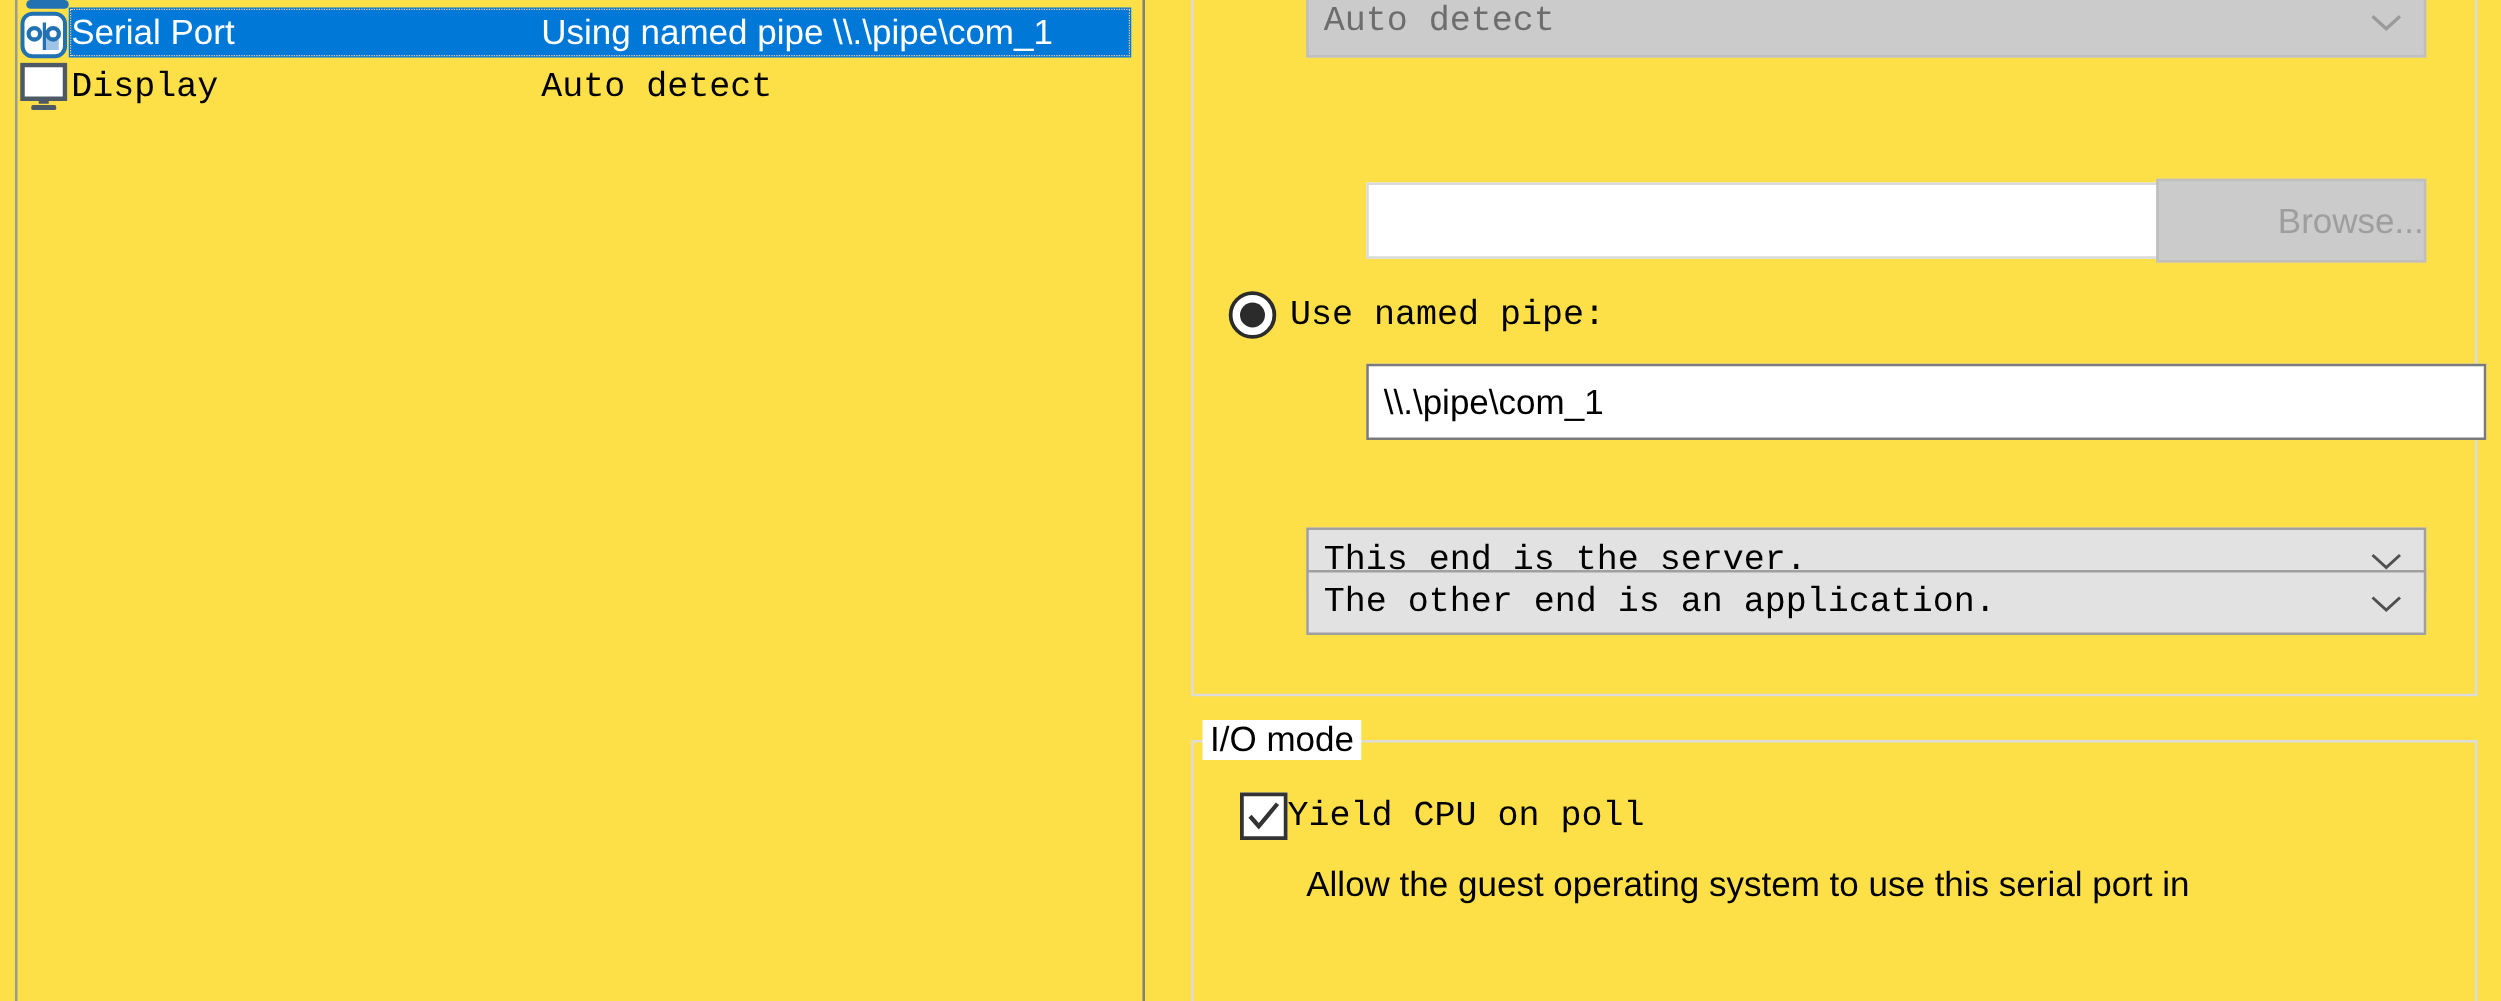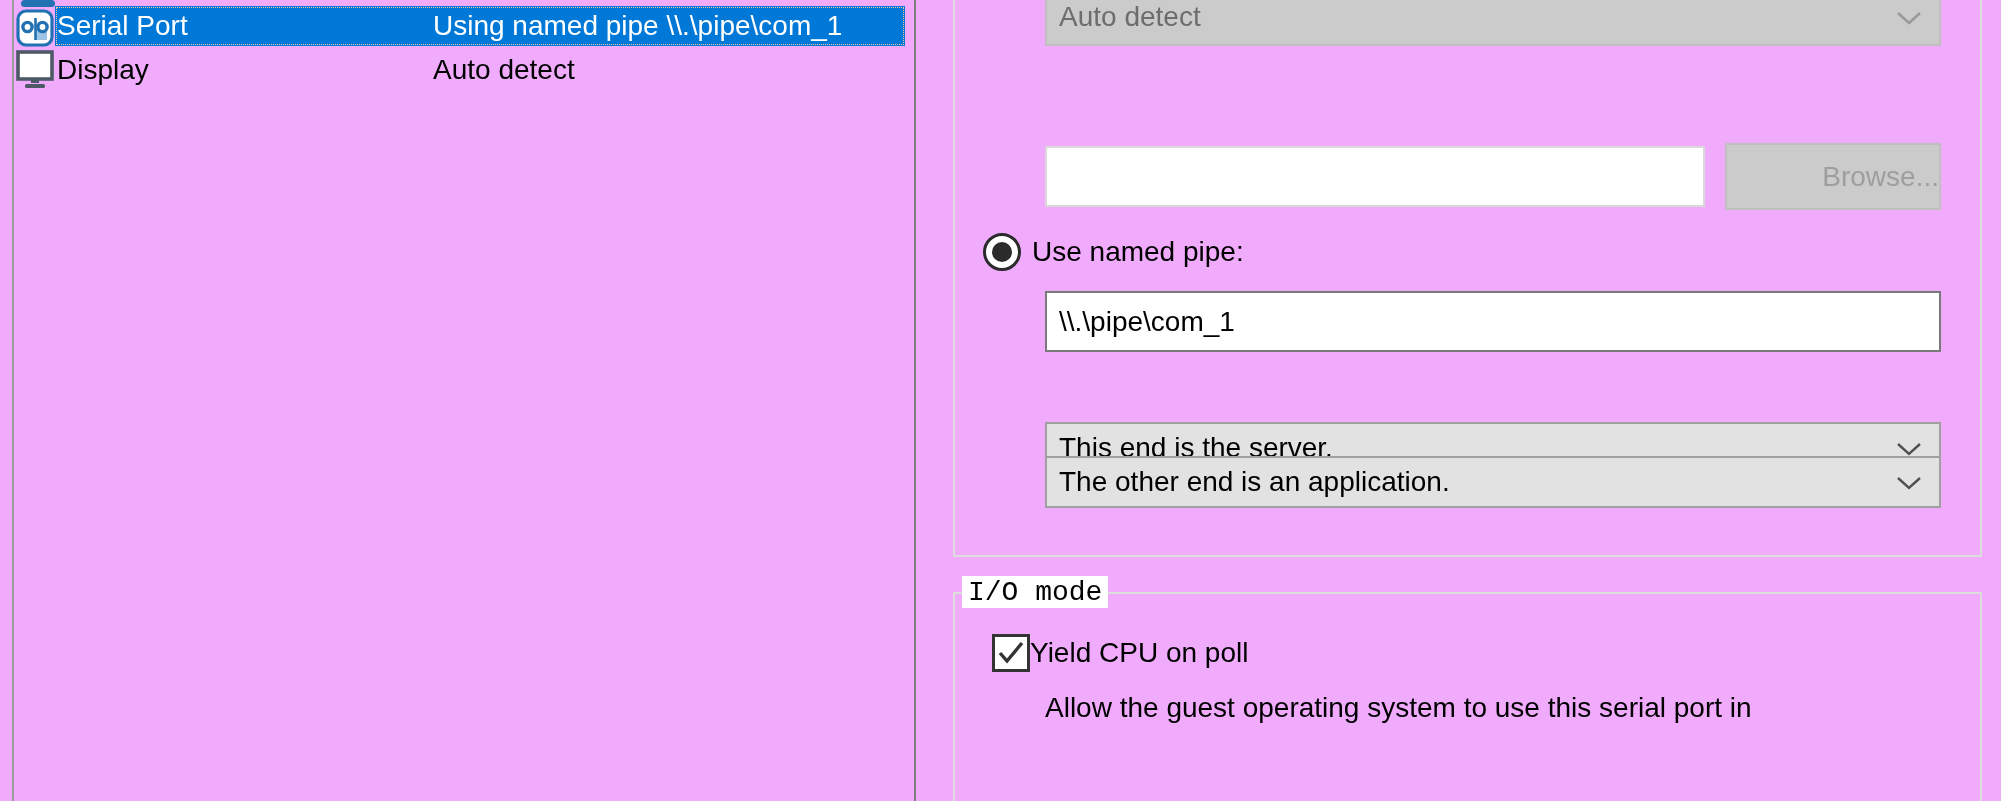--- a/index.html
+++ b/index.html
@@ -1,17 +1,17 @@
 <!DOCTYPE html>
 <html><head>
 <meta charset="utf-8">
 <style>
   html,body{margin:0;padding:0;background:#ffffff;}
   .screen{
-    position:relative;width:2001px;height:801px;overflow:hidden;background:#f0abfc;
+    position:relative;width:2001px;height:801px;overflow:hidden;background:#fde047;
     font-family:"Liberation Sans", sans-serif;font-size:28px;color:#000;
   }
   .abs{position:absolute;}
   
   .list-left-border{left:12px;top:0;height:801px;width:0;border-left:2px solid #9a9a9a;}
   .list-right-border{left:914px;top:0;height:801px;width:0;border-left:2px solid #7f7f7f;}
   .trunc-icon{left:21px;top:-9px;width:34px;height:23px;}
   .trunc-bar{position:absolute;left:0;width:34px;height:7px;border-radius:4px;}
   .trunc-bar.blue{top:9px;background:#2271b3;}
   .dev-icon{width:38px;height:40px;display:block;}
@@ -23,52 +23,52 @@
   .col-name{left:2px;}
   .col-summary{left:378px;}
   .row2-name{left:57px;top:52px;height:36px;display:flex;align-items:center;}
   .row2-summary{left:433px;top:52px;height:36px;display:flex;align-items:center;}
   
   .group{border:2px solid #dcdcdc;background:transparent;}
   .group-connection{left:953px;top:-16px;width:1025px;height:569px;}
   .group-io{left:953px;top:592px;width:1025px;height:230px;}
   .group-io-label{
     left:962px;top:576px;background:#ffffff;padding:0 6px;height:32px;
-    display:flex;align-items:center;font-family:Liberation Mono, monospace;
+    display:flex;align-items:center;
   }
   
   .combo{display:flex;align-items:center;border:2px solid #a0a0a0;background:#e2e2e2;
          padding-left:12px;box-sizing:border-box;}
   .combo .chev{position:absolute;right:16px;top:50%;transform:translateY(-50%);}
   .combo-disabled{background:#cbcbcb;border-color:#bfbfbf;color:#6d6d6d;}
   .combo-autodetect{left:1045px;top:-12px;width:896px;height:58px;}
   .combo-server{left:1045px;top:374px;width:896px;height:52px;margin-top:48px;}
   .combo-otherend{left:1045px;top:456px;width:896px;height:52px;}
   .textfield{background:#fff;box-sizing:border-box;display:flex;align-items:center;
-             padding-left:12px;white-space:pre;}
+             padding-left:12px;white-space:pre;margin-left:48px;}
   .field-output{left:1045px;top:146px;width:660px;height:61px;border:2px solid #d9d9d9;}
   .field-pipe{left:1045px;top:291px;width:896px;height:61px;border:2px solid #7a7a7a;}
   .btn{display:flex;align-items:center;justify-content:flex-end;box-sizing:border-box;}
   .btn-browse{left:1725px;top:143px;width:216px;height:67px;background:#cbcbcb;
               border:2px solid #bfbfbf;color:#9e9e9e;}
   
   .radio-row{display:flex;align-items:center;gap:11px;height:40px;}
   .radio-output{left:983px;top:79px;}
   .radio-pipe{left:983px;top:232px;}
   .radio{width:38px;height:38px;border-radius:50%;border:3px solid #2b2b2b;
          box-sizing:border-box;background:#fff;position:relative;flex:0 0 auto;}
   .radio.selected::after{content:"";position:absolute;left:50%;top:50%;
          width:20px;height:20px;border-radius:50%;background:#2b2b2b;
          transform:translate(-50%,-50%);}
   .check-row{left:992px;top:633px;display:flex;align-items:center;height:40px;text-align:right;}
   .checkbox{width:38px;height:38px;border:3px solid #333;box-sizing:border-box;
             background:#fff;display:flex;align-items:center;justify-content:center;flex:0 0 auto;}
   .desc1{left:1045px;top:692px;white-space:nowrap;}
   .desc2{left:1045px;top:730px;white-space:nowrap;}
-  .lbl{white-space:nowrap;}
+  .lbl{white-space:nowrap;font-family:Liberation Mono, monospace;}
 </style>
 </head>
 <body>
 
 <div class="screen">
 
   <div class="abs list-left-border"></div>
   <div class="abs list-right-border"></div>
 
   <div class="abs trunc-icon">

